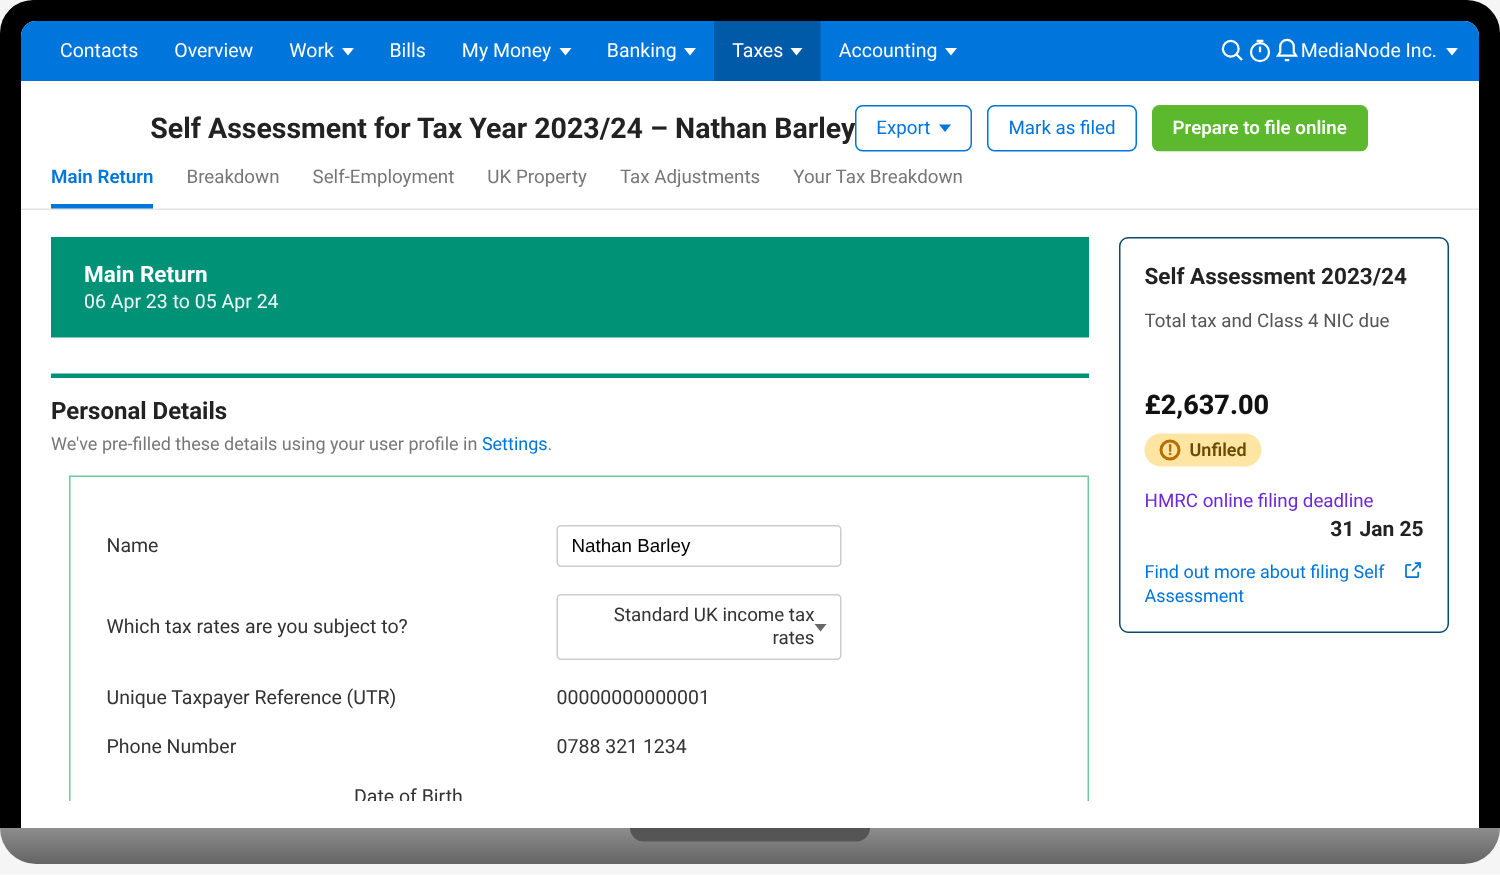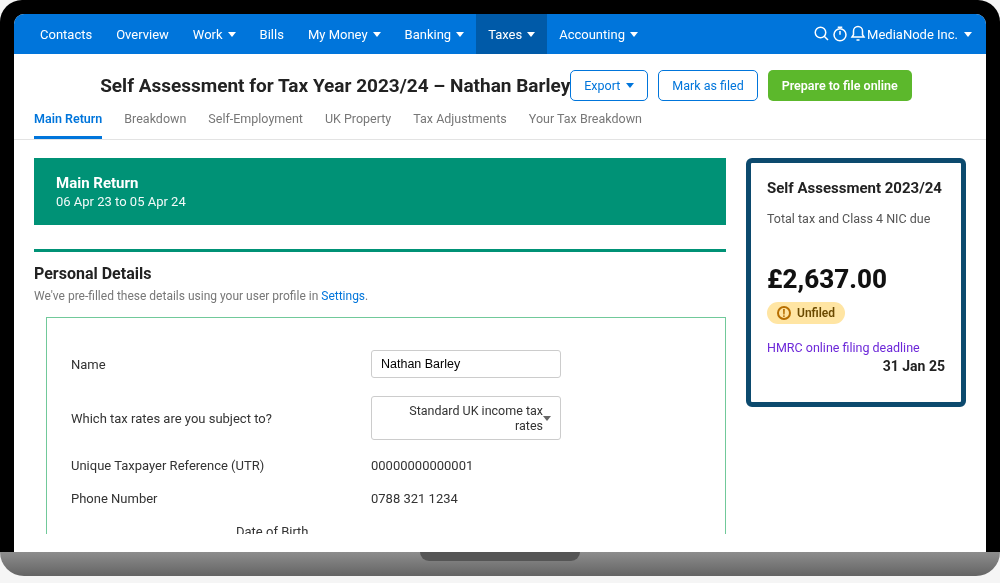--- a/index.html
+++ b/index.html
@@ -87,25 +87,25 @@
   .detail-row{display:flex;align-items:center;margin-bottom:18px;}
   .detail-row:last-child{margin-bottom:0;flex-direction:column;}
   .detail-label{width:300px;color:#333;}
   .detail-value{flex:1;color:#333;}
   .text-input{width:190px;padding:6px 9px;border:1px solid #ccc;border-radius:3px;font-size:12.5px;}
   .select-wrap{width:190px;padding:6px 9px;border:1px solid #ccc;border-radius:3px;font-size:12.5px;display:flex;align-items:center;justify-content:space-between;background:#fff;text-align:right;}
   .select-wrap .chev-down{border-top-color:#666;}
 
   
   .summary{
-    border:5px solid #0c4a6e;border-radius:6px;padding:16px 16px;font-size:12.5px;
+    border:1px solid #0c4a6e;border-radius:6px;padding:16px 16px;font-size:12.5px;
   }
   .summary-title{font-weight:700;font-size:15px;color:#222;margin-bottom:14px;}
   .summary-label{color:#555;margin-bottom:4px;}
-  .summary-amount{font-size:26px;font-weight:800;color:#111;margin-bottom:8px;margin-top:38px;}
+  .summary-amount{font-size:18px;font-weight:800;color:#111;margin-bottom:8px;margin-top:38px;}
   .badge{
     display:inline-flex;align-items:center;gap:6px;
     background:#ffe5a3;color:#6b4a00;border-radius:14px;padding:4px 10px;font-size:12px;font-weight:600;
     margin-bottom:16px;
   }
   .badge .warn{width:14px;height:14px;border:2px solid #b76e00;border-radius:50%;display:flex;align-items:center;justify-content:center;color:#b76e00;font-weight:900;font-size:10px;}
   .deadline-label{color:#6d28d9;margin-bottom:3px;}
   .deadline-date{font-weight:700;color:#222;margin-bottom:12px;font-size:14px;text-align:right;}
   .summary-link-row{display:flex;align-items:flex-start;justify-content:space-between;gap:8px;}
   .summary-link{color:#0075db;font-size:12px;line-height:1.35;text-decoration:none;}
@@ -255,20 +255,28 @@
         <div class="summary">
           <div class="summary-title">Self Assessment 2023/24</div>
           <div class="summary-label">Total tax and Class 4 NIC due</div>
           <div class="summary-amount">£2,637.00</div>
           <div class="badge">
             <span class="warn">!</span>
             <span>Unfiled</span>
           </div>
           <div class="deadline-label">HMRC online filing deadline</div>
           <div class="deadline-date">31 Jan 25</div>
+          <div class="summary-link-row">
+            <a href="#" class="summary-link">Find out more about filing Self Assessment</a>
+            <span class="ext-icon"><svg viewBox="0 0 24 24" width="14" height="14">
+                    <path d="M14 4h6v6"></path>
+                    <path d="M20 4l-9 9"></path>
+                    <path d="M18 14v5a1 1 0 0 1-1 1H5a1 1 0 0 1-1-1V7a1 1 0 0 1 1-1h5"></path>
+                  </svg></span>
+          </div>
         </div>
       </div>
     </div>
 
   </div>
 </div>
 <div class="laptop-base"></div>
 </div>
 
 </body></html>

